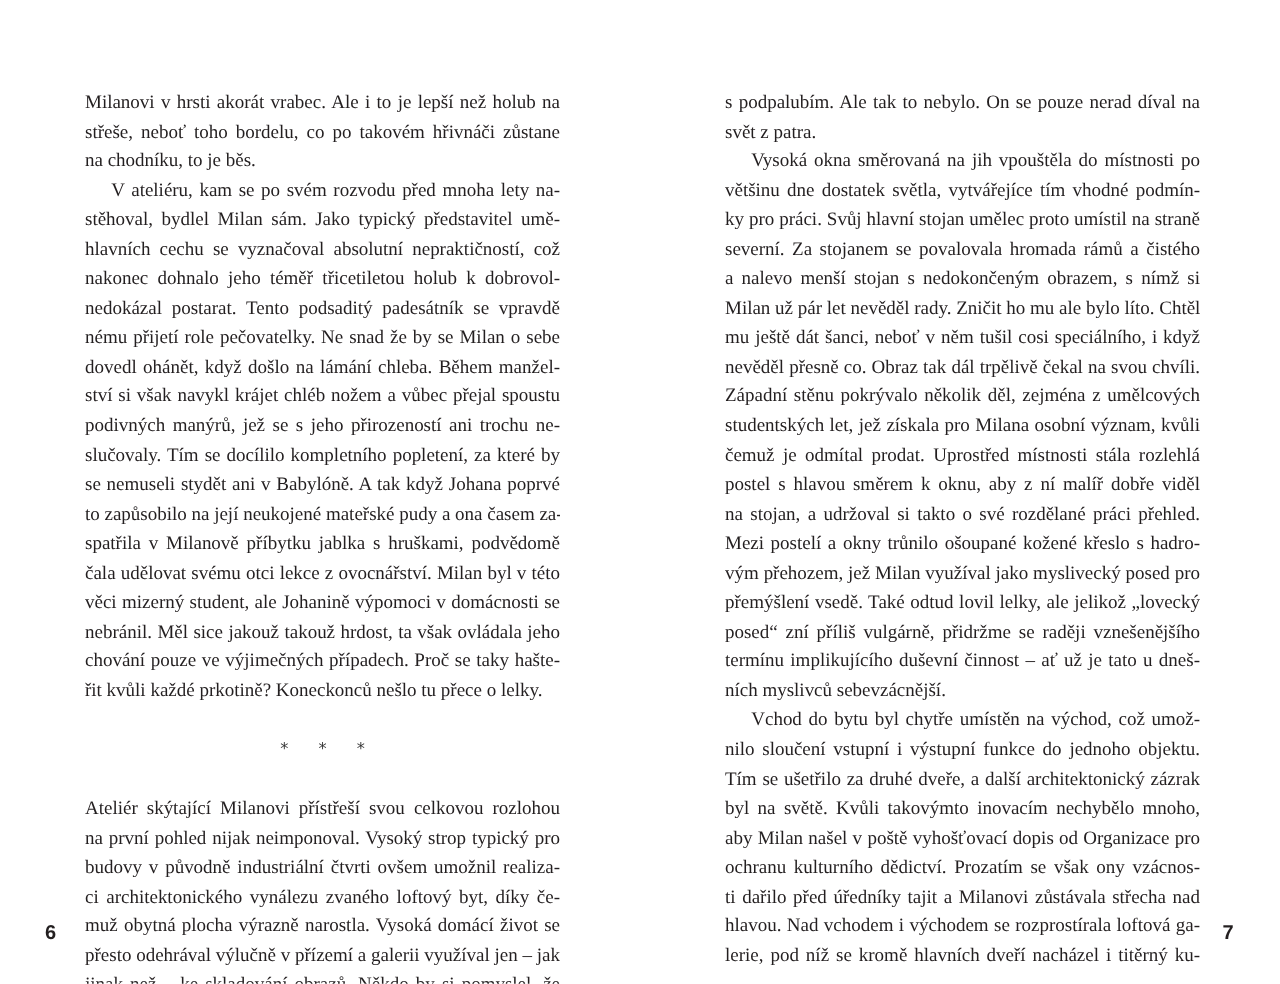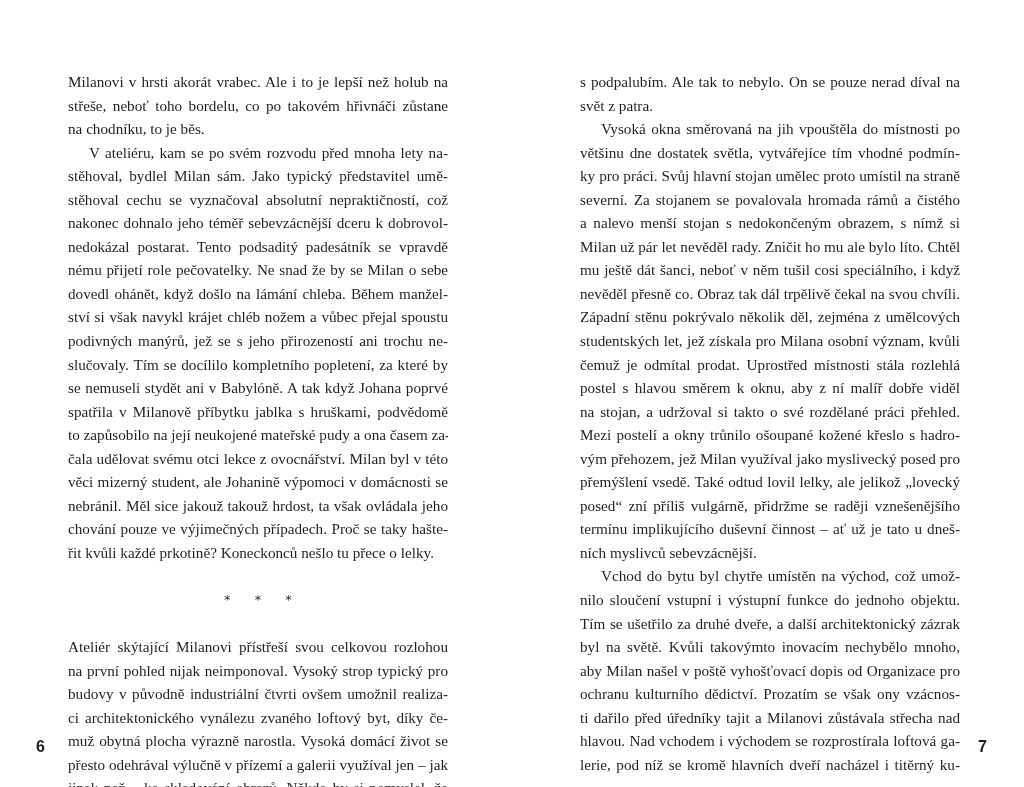--- a/index.html
+++ b/index.html
@@ -22,31 +22,31 @@
 </head>
 <body>
 
 <div class="page left">
   <div class="col" id="left-col">
       <span class="line">Milanovi v hrsti akorát vrabec. Ale i to je lepší než holub na</span>
       <span class="line">střeše, neboť toho bordelu, co po takovém hřivnáči zůstane</span>
       <span class="line last">na chodníku, to je běs.</span>
       <span class="line indent">V ateliéru, kam se po svém rozvodu před mnoha lety na-</span>
       <span class="line">stěhoval, bydlel Milan sám. Jako typický představitel umě-</span>
-      <span class="line">stěhoval cechu se vyznačoval absolutní nepraktičností, což</span>
-      <span class="line">nakonec dohnalo jeho téměř sebevzácnější dceru k dobrovol-</span>
+      <span class="line">hlavních cechu se vyznačoval absolutní nepraktičností, což</span>
+      <span class="line">nakonec dohnalo jeho téměř třicetiletou holub k dobrovol-</span>
       <span class="line">nedokázal postarat. Tento podsaditý padesátník se vpravdě</span>
       <span class="line">nému přijetí role pečovatelky. Ne snad že by se Milan o sebe</span>
       <span class="line">dovedl ohánět, když došlo na lámání chleba. Během manžel-</span>
       <span class="line">ství si však navykl krájet chléb nožem a vůbec přejal spoustu</span>
       <span class="line">podivných manýrů, jež se s jeho přirozeností ani trochu ne-</span>
       <span class="line">slučovaly. Tím se docílilo kompletního popletení, za které by</span>
       <span class="line">se nemuseli stydět ani v Babylóně. A tak když Johana poprvé</span>
+      <span class="line">to zapůsobilo na její neukojené mateřské pudy a ona časem za-</span>
       <span class="line">spatřila v Milanově příbytku jablka s hruškami, podvědomě</span>
-      <span class="line">to zapůsobilo na její neukojené mateřské pudy a ona časem za-</span>
       <span class="line">čala udělovat svému otci lekce z ovocnářství. Milan byl v této</span>
       <span class="line">věci mizerný student, ale Johanině výpomoci v domácnosti se</span>
       <span class="line">nebránil. Měl sice jakouž takouž hrdost, ta však ovládala jeho</span>
       <span class="line">chování pouze ve výjimečných případech. Proč se taky hašte-</span>
       <span class="line last">řit kvůli každé prkotině? Koneckonců nešlo tu přece o lelky.</span>
       <span class="spacer"></span>
       <span class="asterism">* * *</span>
       <span class="spacer"></span>
       <span class="line">Ateliér skýtající Milanovi přístřeší svou celkovou rozlohou</span>
       <span class="line">na první pohled nijak neimponoval. Vysoký strop typický pro</span>

